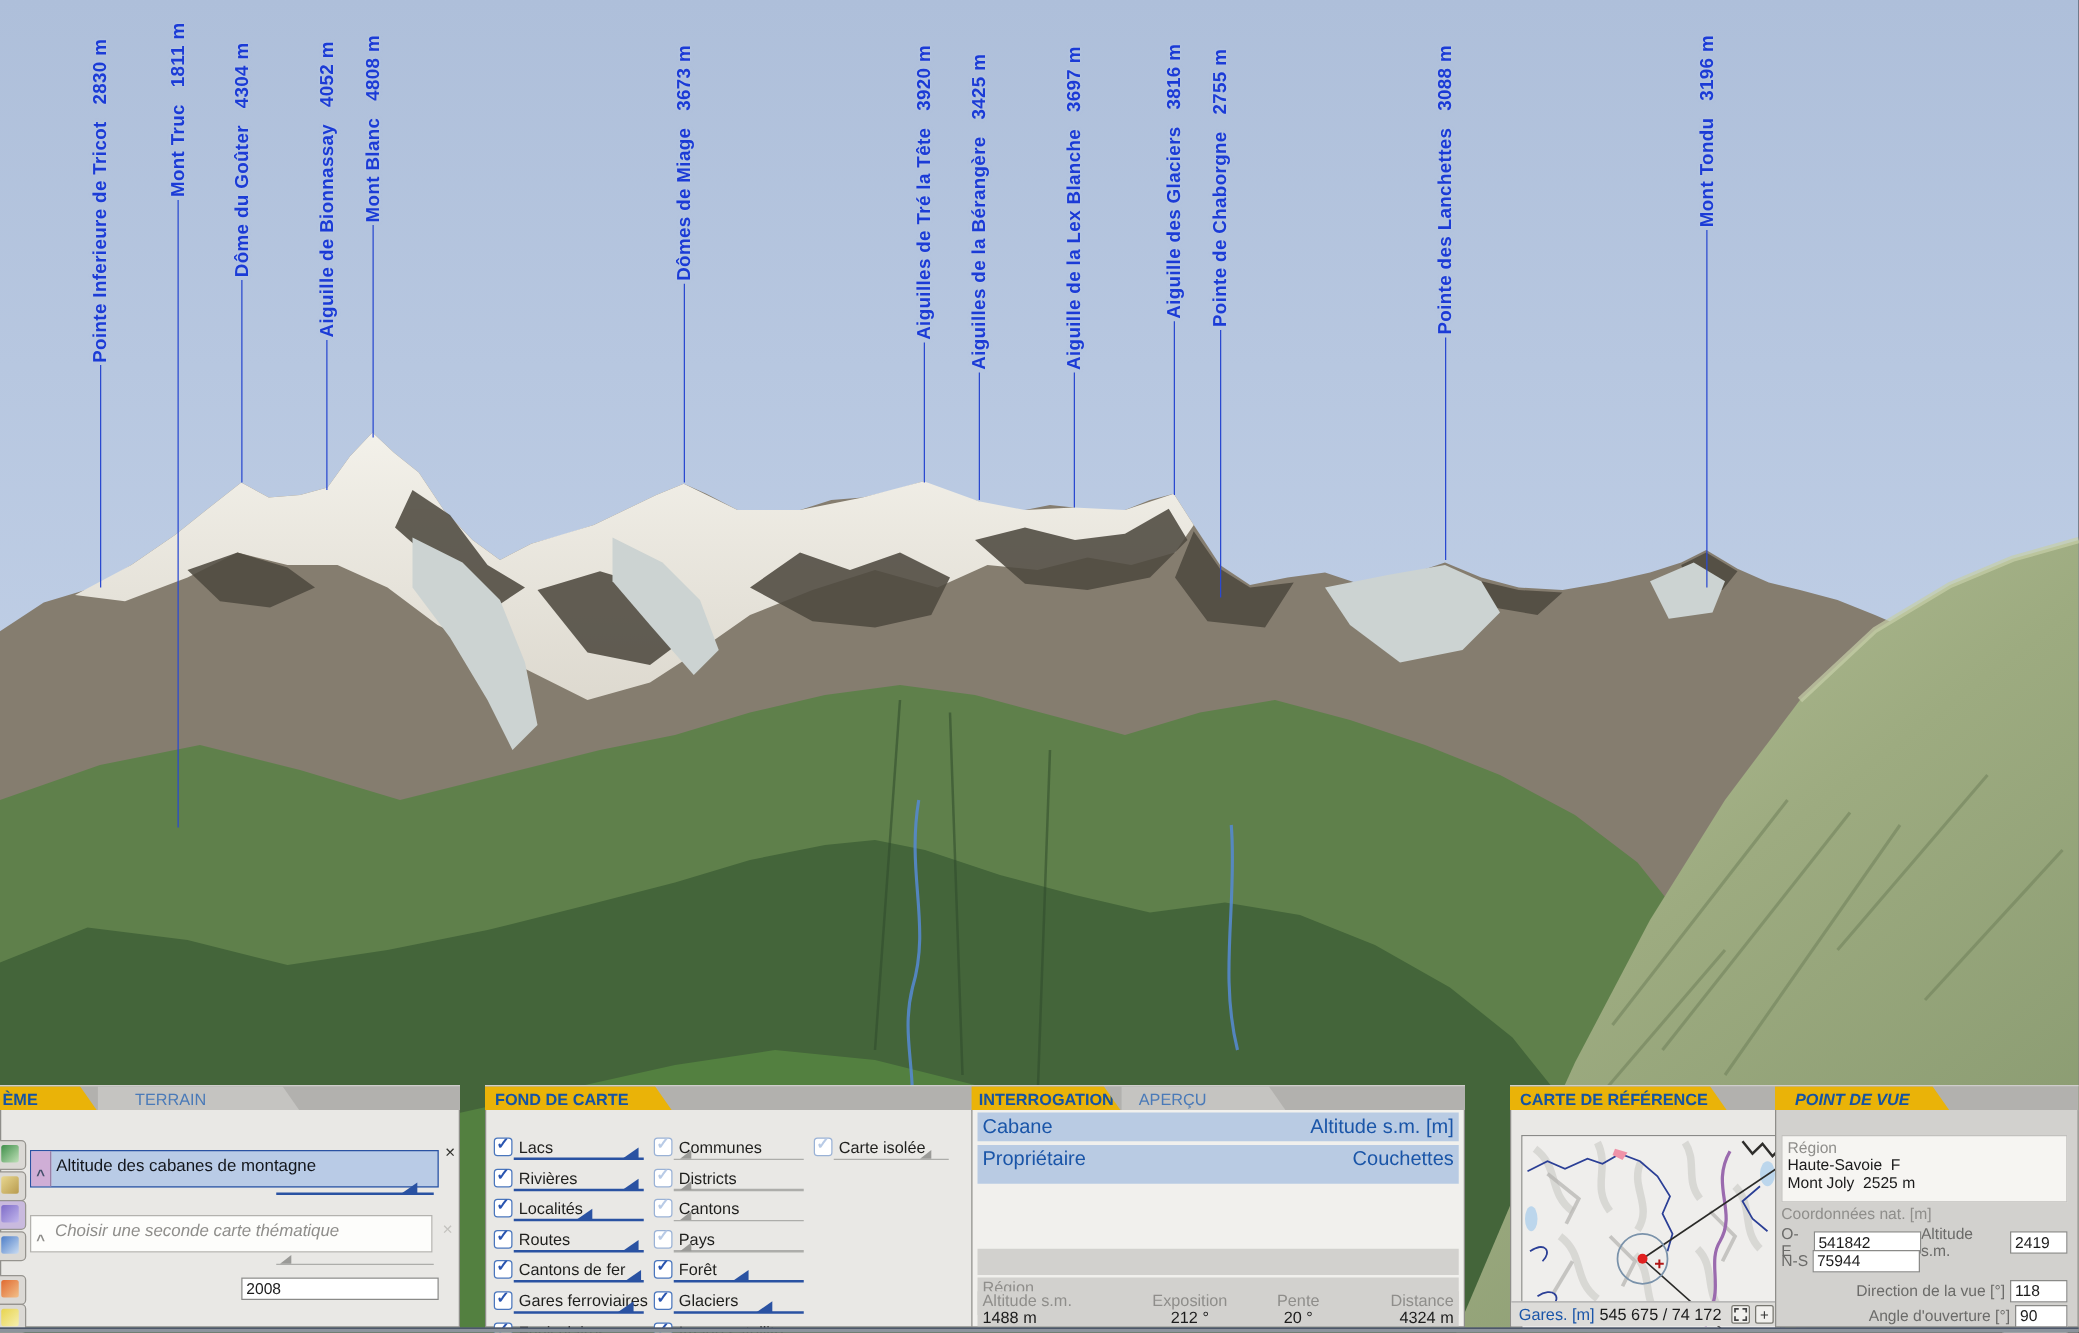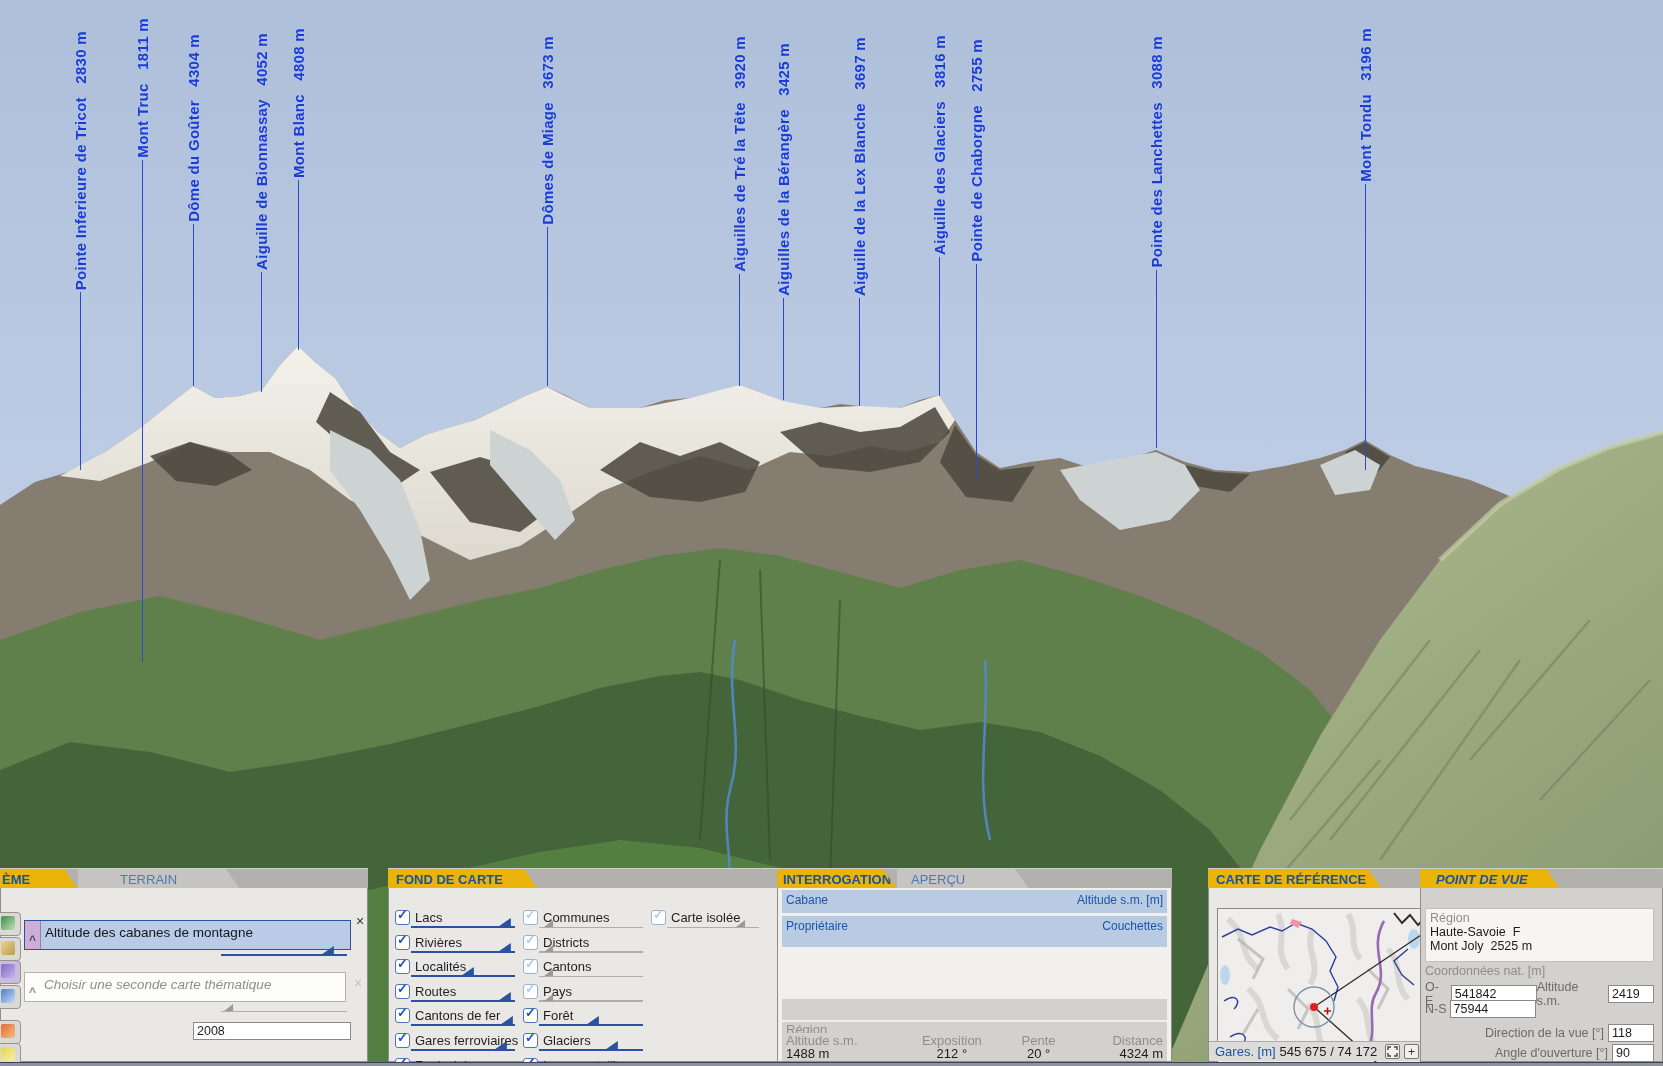--- a/index.html
+++ b/index.html
@@ -58,21 +58,21 @@
   .layer-col{position:absolute;top:22px;}
   .layer-item{position:relative;height:24.6px;}
   .cb{position:absolute;left:0;top:0;width:13px;height:13px;background:#fff;border:1.5px solid #9ab2d6;
       border-radius:3px;}
   .cb.on{border-color:#4a76bd;}
   .cb .tick{position:absolute;left:1px;top:-4px;font-size:13px;font-weight:bold;color:#2a55b0;}
   .cb .tick.ghost{color:#b9cbe6;}
   .layer-label{position:absolute;left:20px;top:0px;font-size:13px;color:#1f1f1d;white-space:nowrap;}
 
   
-  .q-row{position:absolute;left:4px;right:4px;background:#b9cbe3;color:#1a55a8;font-size:12px;
+  .q-row{position:absolute;left:4px;right:4px;background:#b9cbe3;color:#1a55a8;font-size:16px;
          display:flex;justify-content:space-between;padding:3px 4px;box-sizing:border-box;}
   .q-gray{position:absolute;left:4px;right:4px;background:#d2d1ce;}
   .q-label{color:#8f8e8b;font-size:13px;}
   .q-value{color:#1c1c1c;font-size:13px;}
   .measures{position:absolute;left:4px;right:4px;bottom:0;height:28px;background:#d2d1ce;
             display:grid;grid-template-columns:30% 28% 18% 24%;font-size:13px;padding:1px 4px;box-sizing:border-box;}
   .m-cell{display:flex;flex-direction:column;line-height:13px;}
 
   
   #refmap-map{position:absolute;left:8px;top:20px;width:206px;height:154px;border:1px solid #8a8a88;
@@ -223,21 +223,21 @@
       <div class="peak-wrap" style="left: 1354px; height: 182px;">
         <span class="peak-label"><span>Mont Tondu</span>&nbsp;&nbsp;&nbsp;<span>3196 m</span></span>
       </div>
     </div>
 
   <div id="panel-theme" class="panel" style="left:0;width:368px;">
     <div class="hdr">
       <div class="tab active" style="width:78px;padding-left:2px;">
         <span>ÈME</span>
       </div>
-      <div class="tab inactive" style="width:162px;padding-left:42px;">
+      <div class="tab inactive" style="width:162px;padding-left:30px;">
         <span>TERRAIN</span>
       </div>
     </div>
     <div class="body">
 
       <div class="tool-btn" style="top:24px">
           <div class="tool-glyph" style="background:linear-gradient(135deg,#3f8f4a,#bfe0b8);"></div>
         </div>
       <div class="tool-btn" style="top:49px">
           <div class="tool-glyph" style="background:linear-gradient(135deg,#e8d790,#b89b4e);"></div>

